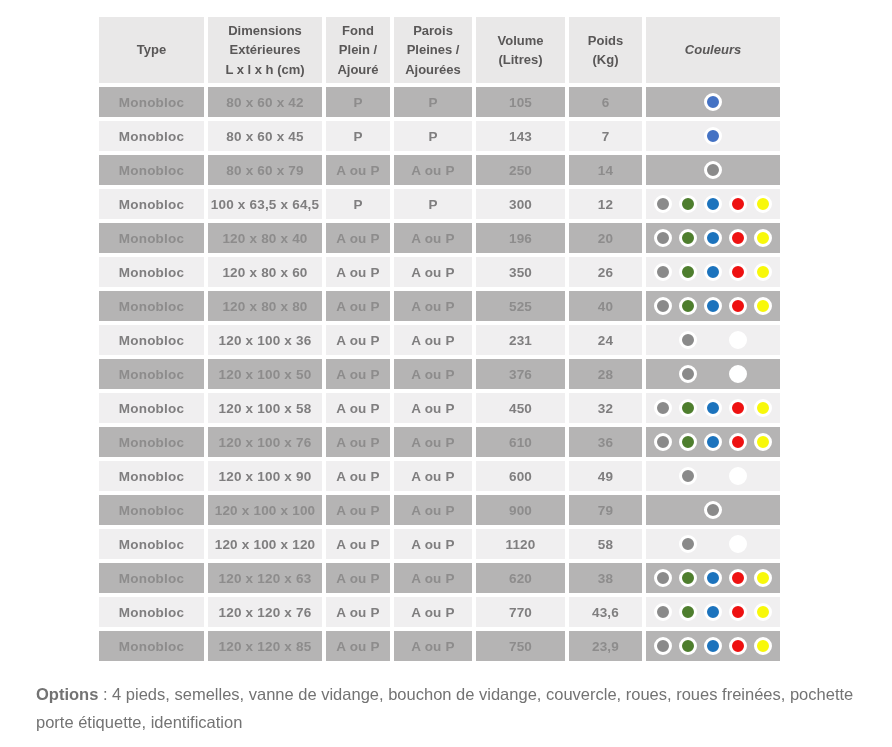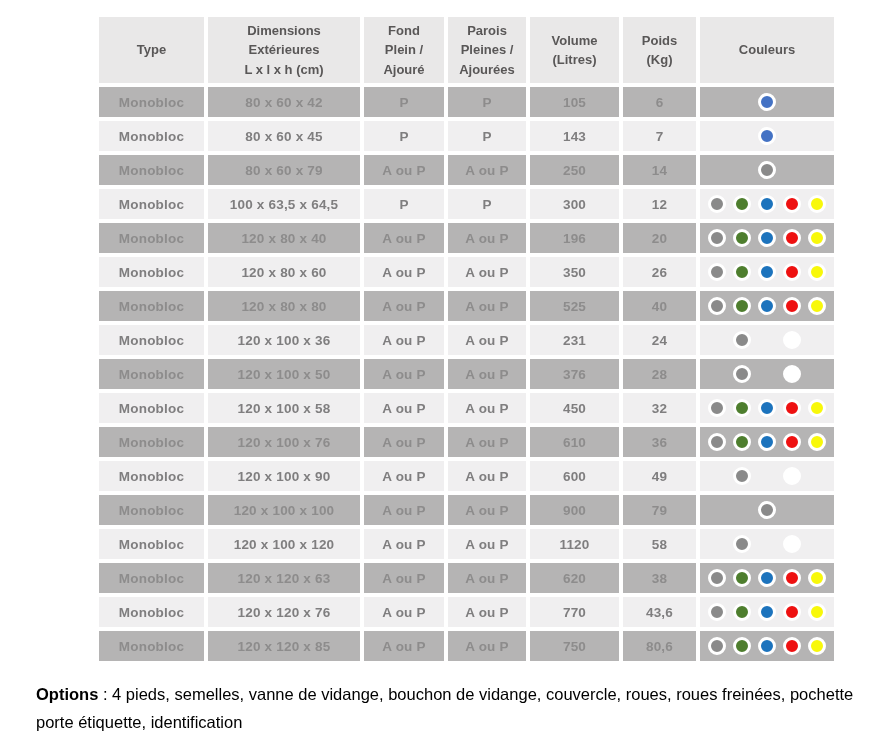--- a/index.html
+++ b/index.html
@@ -29,26 +29,26 @@
     font-size: 13px;
     line-height: 1.5;
     height: 66px;
     white-space: pre-line;
   }
   td { height: 30px; font-size: 13.5px; letter-spacing: 0.2px; }
   tr.dark  td { background: #b5b4b4; color: #8d8c8c; }
   tr.light td { background: #f0eff0; color: #7f7e7f; }
 
   .col0 { width: 105px; }
-  .col1 { width: 152px; }
-  .col2 { width: 80px; }
+  .col1 { width: 114px; }
+  .col2 { width: 64px; }
   .col3 { width: 78px; }
   .col4 { width: 89px; }
   .col5 { width: 73px; text-align: center; }
-  .col6 { width: 134px; }
+  .col6 { width: 134px; font-style: italic; }
 
   .slots {
     display: flex;
     justify-content: center;
     align-items: center;
     gap: 1px;
   }
   .slot {
     width: 24px; height: 24px;
     display: flex; align-items: center; justify-content: center;
@@ -59,21 +59,21 @@
     width: 18px; height: 18px;
     border: 3px solid #ffffff;
     border-radius: 50%;
   }
 
   .options {
     margin: 15px 0 0 36px;
     width: 838px;
     font-size: 16.5px;
     line-height: 1.7;
-    color: #000000;
+    color: #737373;
     font-weight: normal;
   }
   .options strong { font-weight: bold; }
 </style>
 </head>
 <body>
 
 <div class="page">
 
   <table class="spec-table">
@@ -472,21 +472,21 @@
               </span>
             </div>
           </td>
         </tr>
         <tr class="dark">
           <td class="col0">Monobloc</td>
           <td class="col1">120 x 120 x 85</td>
           <td class="col2">A ou P</td>
           <td class="col3">A ou P</td>
           <td class="col4">750</td>
-          <td class="col5">80,6</td>
+          <td class="col5">23,9</td>
           <td class="col6">
             <div class="slots">
               <span class="slot">
                 <span class="dot" style="background: rgb(138, 138, 138);"></span>
               </span>
               <span class="slot">
                 <span class="dot" style="background: rgb(78, 126, 46);"></span>
               </span>
               <span class="slot">
                 <span class="dot" style="background: rgb(28, 115, 189);"></span>

